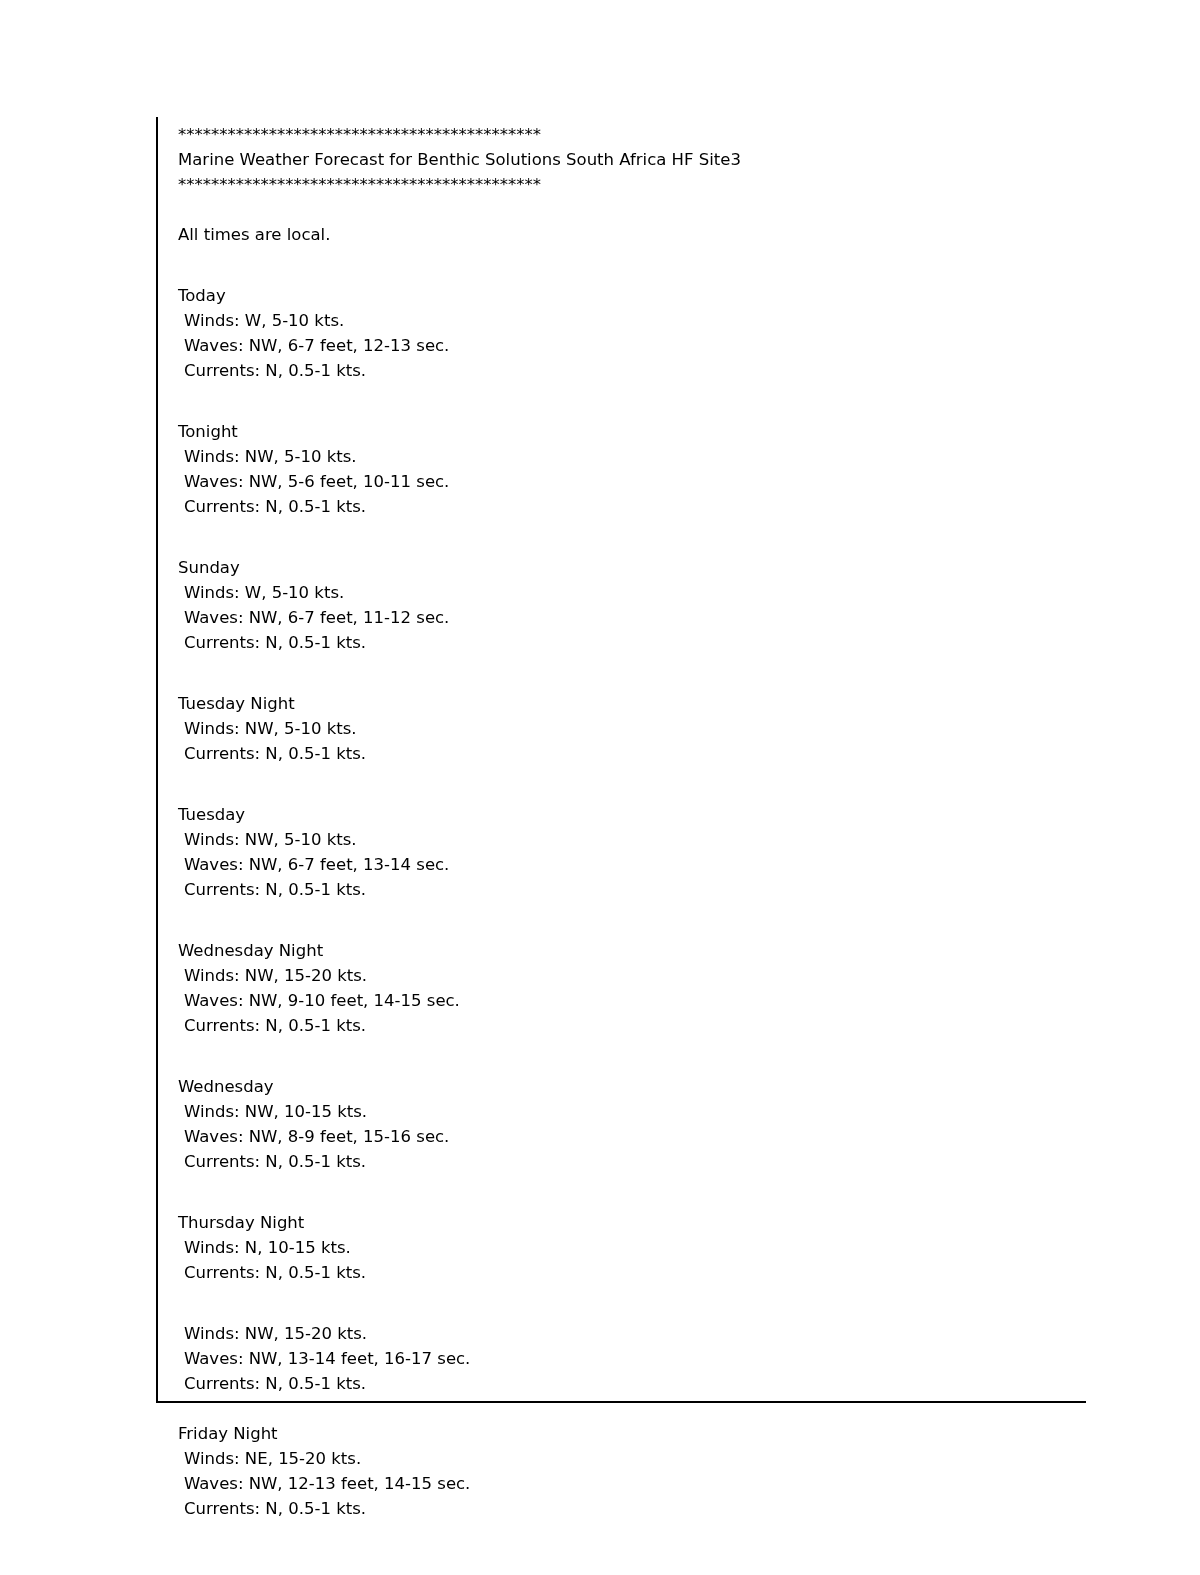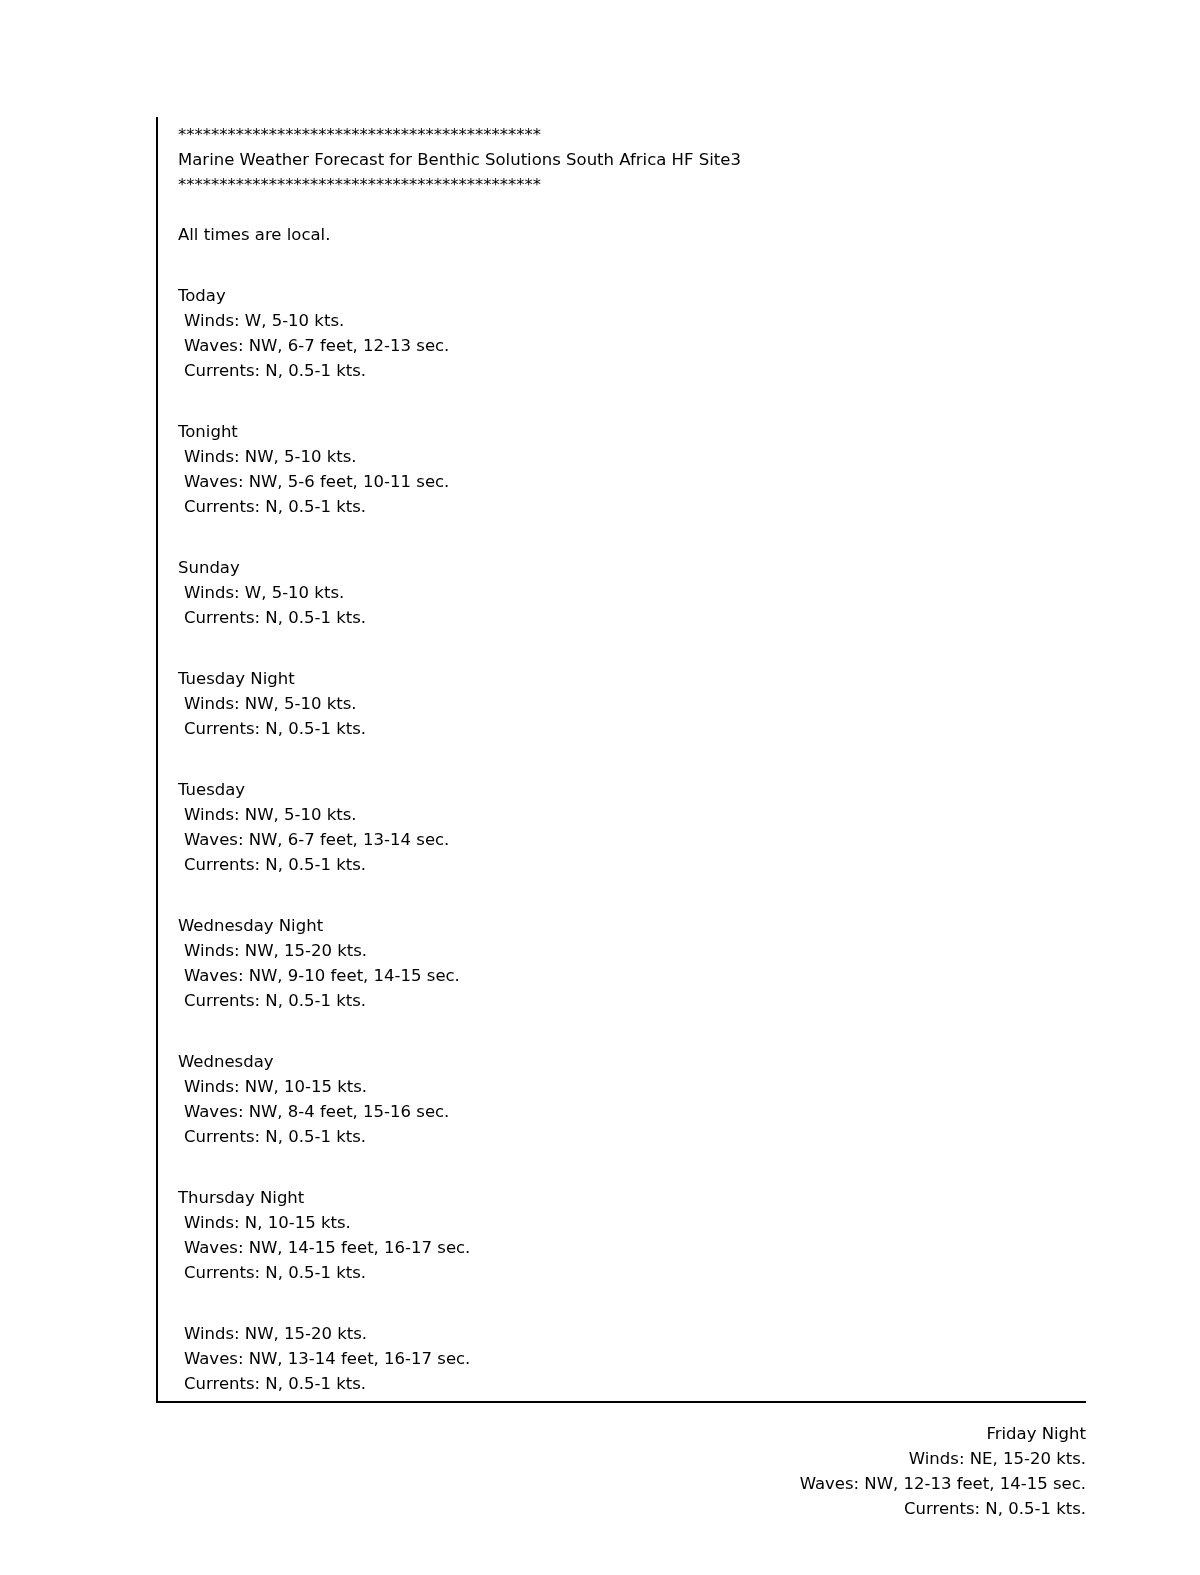--- a/index.html
+++ b/index.html
@@ -33,21 +33,21 @@
     margin-top: 18px;
   }
   .line {
     height: 25px;
     line-height: 25px;
     font-size: 16.5px;
     white-space: pre;
   }
   .blank { height: 25px; }
   .period { margin-top: 36px; }
-  .after-box .period { margin-top: 16px; text-align: right; }
+  .after-box .period { margin-top: 16px; }
   .period .detail { padding-left: 6px; }
 </style>
 </head>
 <body>
 
 <div class="page">
   <div class="content">
 
     <div class="forecast-box">
       <div class="line">********************************************</div>
@@ -66,20 +66,21 @@
   <div class="period">
     <div class="line period-name">Tonight</div>
     <div class="line detail">Winds: NW, 5-10 kts.</div>
     <div class="line detail">Waves: NW, 5-6 feet, 10-11 sec.</div>
     <div class="line detail">Currents: N, 0.5-1 kts.</div>
   </div>
 
   <div class="period">
     <div class="line period-name">Sunday</div>
     <div class="line detail">Winds: W, 5-10 kts.</div>
+    <div class="line detail">Waves: NW, 6-7 feet, 11-12 sec.</div>
     <div class="line detail">Currents: N, 0.5-1 kts.</div>
   </div>
 
   <div class="period">
     <div class="line period-name">Tuesday Night</div>
     <div class="line detail">Winds: NW, 5-10 kts.</div>
     <div class="line detail">Currents: N, 0.5-1 kts.</div>
   </div>
 
   <div class="period">
@@ -92,28 +93,27 @@
   <div class="period">
     <div class="line period-name">Wednesday Night</div>
     <div class="line detail">Winds: NW, 15-20 kts.</div>
     <div class="line detail">Waves: NW, 9-10 feet, 14-15 sec.</div>
     <div class="line detail">Currents: N, 0.5-1 kts.</div>
   </div>
 
   <div class="period">
     <div class="line period-name">Wednesday</div>
     <div class="line detail">Winds: NW, 10-15 kts.</div>
-    <div class="line detail">Waves: NW, 8-4 feet, 15-16 sec.</div>
+    <div class="line detail">Waves: NW, 8-9 feet, 15-16 sec.</div>
     <div class="line detail">Currents: N, 0.5-1 kts.</div>
   </div>
 
   <div class="period">
     <div class="line period-name">Thursday Night</div>
     <div class="line detail">Winds: N, 10-15 kts.</div>
-    <div class="line detail">Waves: NW, 14-15 feet, 16-17 sec.</div>
     <div class="line detail">Currents: N, 0.5-1 kts.</div>
   </div>
 
   <div class="period">
     <div class="line detail">Winds: NW, 15-20 kts.</div>
     <div class="line detail">Waves: NW, 13-14 feet, 16-17 sec.</div>
     <div class="line detail">Currents: N, 0.5-1 kts.</div>
   </div>
 </div>
     </div>

